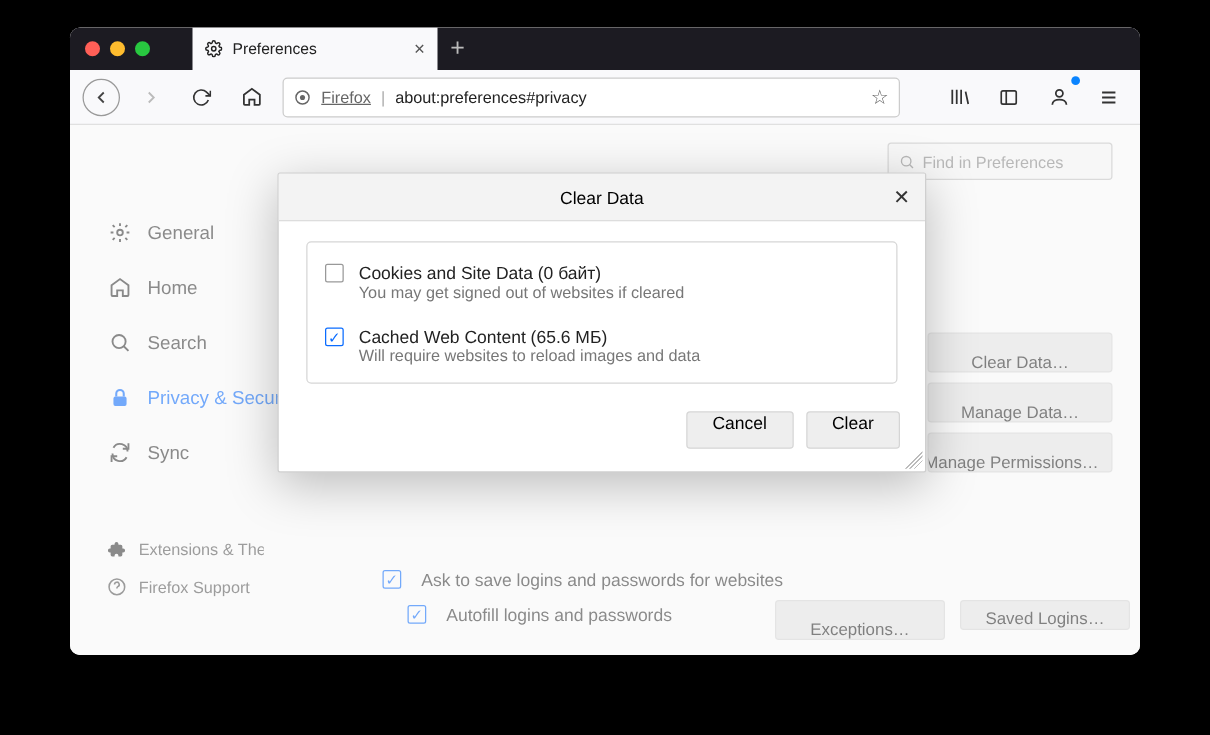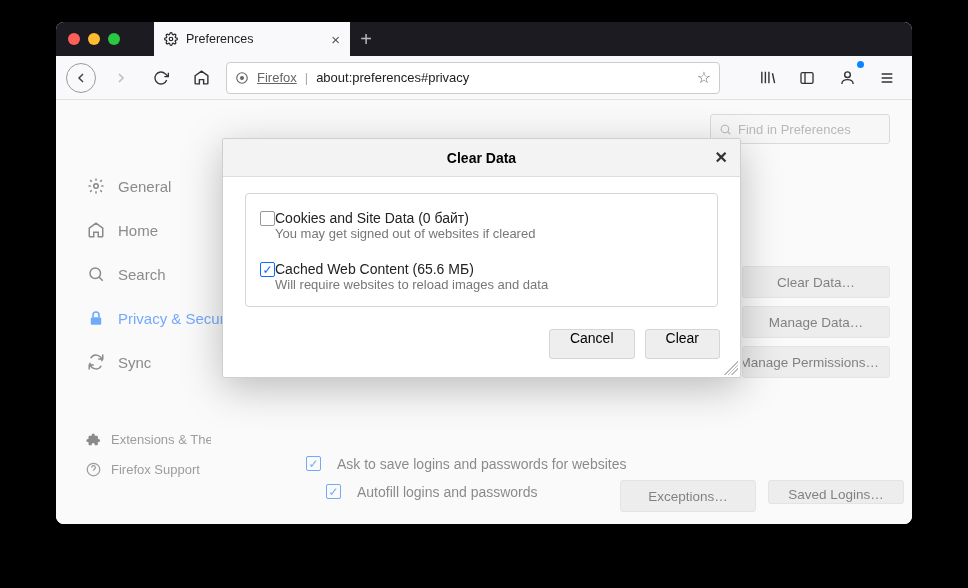--- a/index.html
+++ b/index.html
@@ -28,35 +28,35 @@
   
   .content{ position:relative; height:calc(100% - 78px); background:#fff; }
   .overlay{ position:absolute; inset:0; background:rgba(245,245,245,0.45);} 
   .searchbox{ position:absolute; right:22px; top:14px; width:180px; height:30px; border:1px solid #c5c5c5; border-radius:3px; display:flex; align-items:center; gap:6px; padding:0 8px; color:#888; font-size:13px; background:#fafafa;}
   .sidebar{position:absolute; left:30px; top:64px; width:180px;}
   .side-item{display:flex; align-items:center; gap:12px; height:44px; font-size:15px; color:#333;}
   .side-item.active{color:#0a6cff;}
   .side-item .ic{width:20px; display:flex; justify-content:center; font-size:17px;}
   .side-sub{display:flex; align-items:center; gap:10px; height:30px; font-size:13px; color:#555; margin-top:20px;}
   .rightbtns{position:absolute; right:22px; top:166px; display:flex; flex-direction:column; gap:8px;}
-  .gbtn{background:#e7e7e7; border:1px solid #d8d8d8; border-radius:3px; height:32px; min-width:136px; font-size:13.5px; display:flex; align-items:center; justify-content:center; color:#222; padding:0 10px;}
+  .gbtn{background:#e7e7e7; border:1px solid #d8d8d8; border-radius:3px; height:32px; min-width:136px; font-size:13.5px; display:flex; align-items:flex-end; justify-content:center; color:#222; padding:0 10px;}
   .bottom-checks{position:absolute; left:250px; bottom:12px;}
   .brow{display:flex; align-items:flex-start; gap:16px; font-size:14px; color:#333; height:28px;}
   .cbx{width:15px;height:15px;border:1.5px solid #999;border-radius:2px;display:flex;align-items:center;justify-content:center;font-size:12px;color:#0a6cff;}
   .cbx.checked{border-color:#0a6cff;}
   .cbx.checked::after{content:"✓";}
   .rightbtns2{position:absolute; right:8px; bottom:12px; display:flex; flex-direction:row; gap:12px;}
   
   .dialog{position:absolute; left:166px; top:38px; width:519px; background:#fff; border:1px solid #cfcfcf; box-shadow:0 10px 40px rgba(0,0,0,0.25); border-radius:2px;}
-  .dlg-title{height:38px; background:#f3f3f3; border-bottom:1px solid #ddd; display:flex; align-items:center; justify-content:center; font-size:14px; font-weight:700; position:relative;}
+  .dlg-title{height:38px; background:#f3f3f3; border-bottom:1px solid #ddd; display:flex; align-items:center; justify-content:center; font-size:14px; font-weight:400; position:relative;}
   .dlg-title .dclose{position:absolute; right:12px; font-size:16px; color:#333;}
   .dlg-body{padding:16px 22px 18px;}
   .dlg-desc{font-size:13.5px; color:#333; line-height:1.45; margin-bottom:14px;}
   .optbox{border:1px solid #d6d6d6; border-radius:4px; padding:8px 14px;}
-  .opt{padding:8px 0 12px; display:flex; }
+  .opt{padding:8px 0 12px; display:flex; gap:12px;}
   .opt .cbx{margin-top:1px; flex-shrink:0;}
   .opt-main{font-size:14px; color:#222;}
   .opt-sub{font-size:13px; color:#777; margin-top:0;}
   .dlg-actions{display:flex; justify-content:flex-end; gap:10px; padding:4px 20px 18px;}
   .dbtn{background:#eeeeee; border:1px solid #d5d5d5; border-radius:3px; height:30px; padding:0 20px; font-size:14px; display:flex; }
   .resizer{position:absolute; right:2px; bottom:2px; width:14px; height:14px; background:linear-gradient(135deg, transparent 50%, #bbb 50%, #bbb 55%, transparent 55%, transparent 62%, #bbb 62%, #bbb 67%, transparent 67%, transparent 74%, #bbb 74%, #bbb 79%, transparent 79%);}
   svg { display:block; }
 </style>
 </head>
 <body>

